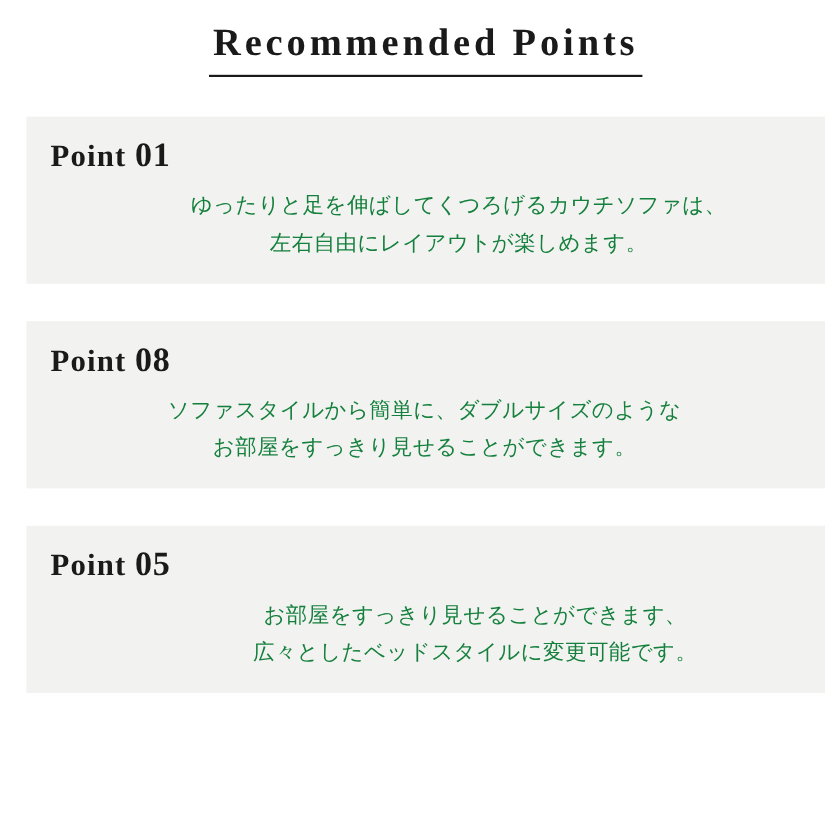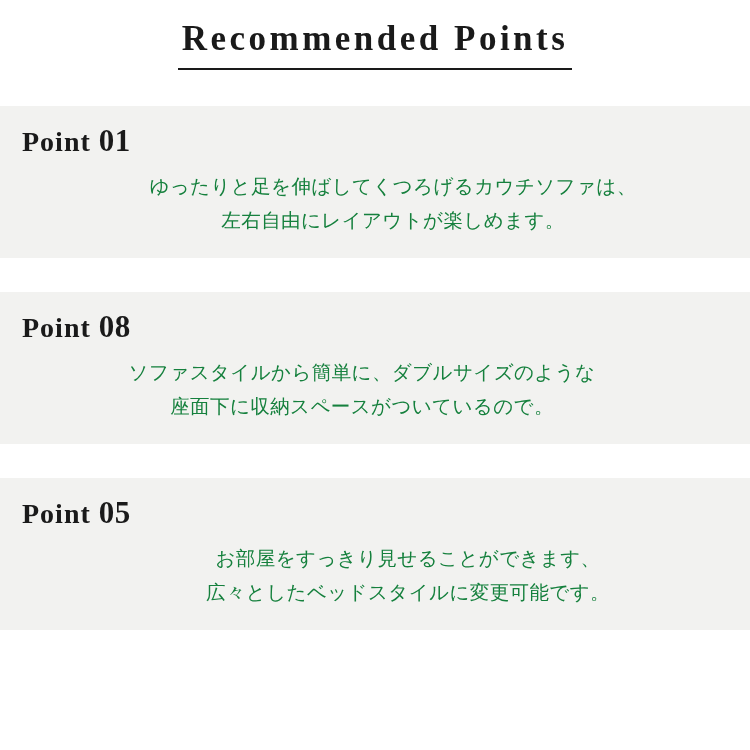--- a/index.html
+++ b/index.html
@@ -12,20 +12,21 @@
     background: #ffffff;
     font-family: "Liberation Serif", serif;
     color: #1a1a1a;
     overflow: hidden;
   }
   .page {
     position: relative;
     width: 750px;
     height: 634px;
     box-sizing: border-box;
+    padding-left: 24px;
   }
 
   
   .heading-wrap {
     text-align: center;
     padding-top: 18px;
   }
   .heading {
     display: inline-block;
     font-family: "Liberation Serif", serif;
@@ -110,21 +111,21 @@
 
   <div class="point-gap"></div>
 
   <div class="point-block b2">
     <div class="point-label">
       <span>Point</span>
       <span class="num">08</span>
     </div>
     <div class="point-body">
       <span class="line">ソファスタイルから簡単に、ダブルサイズのような</span>
-      <span class="line">座面下に収納スペースがついているので。</span>
+      <span class="line">お部屋をすっきり見せることができます。</span>
     </div>
   </div>
 
   <div class="point-gap"></div>
 
   <div class="point-block b3">
     <div class="point-label">
       <span>Point</span>
       <span class="num">05</span>
     </div>

